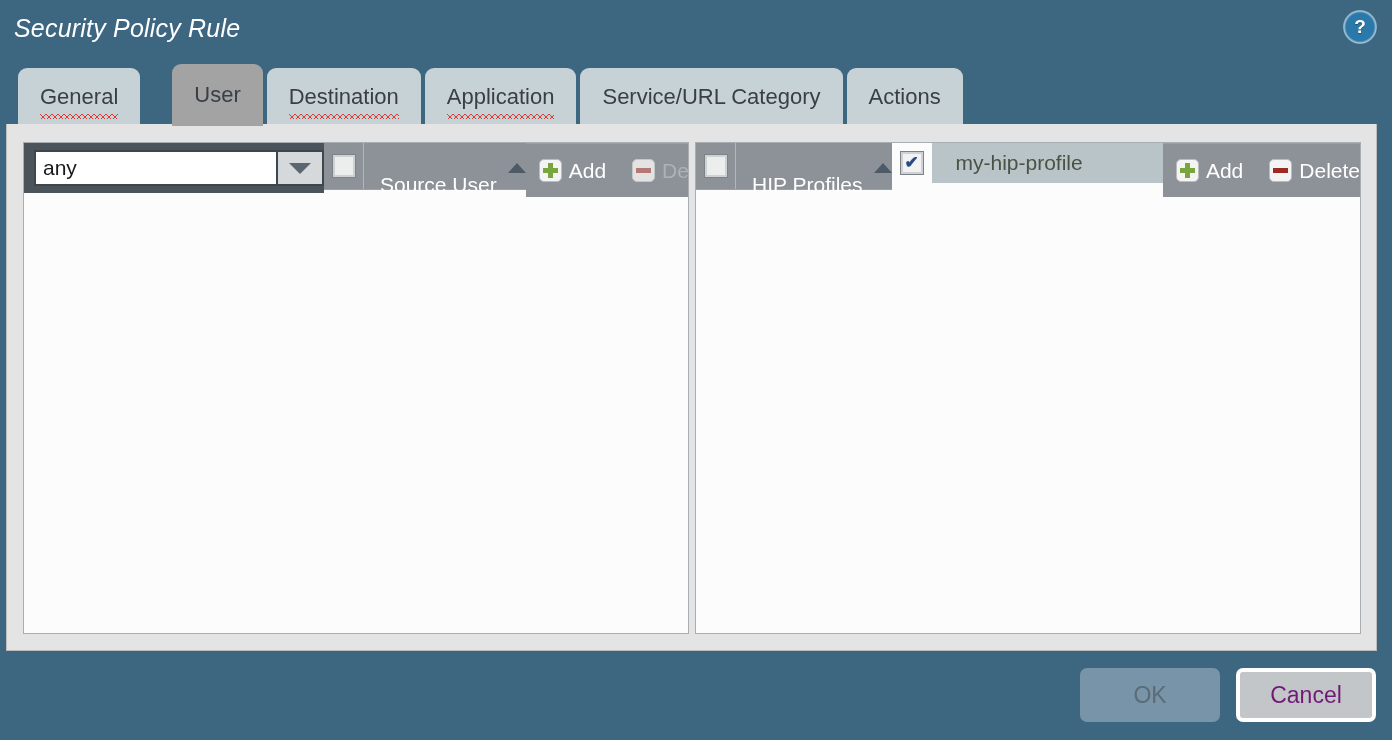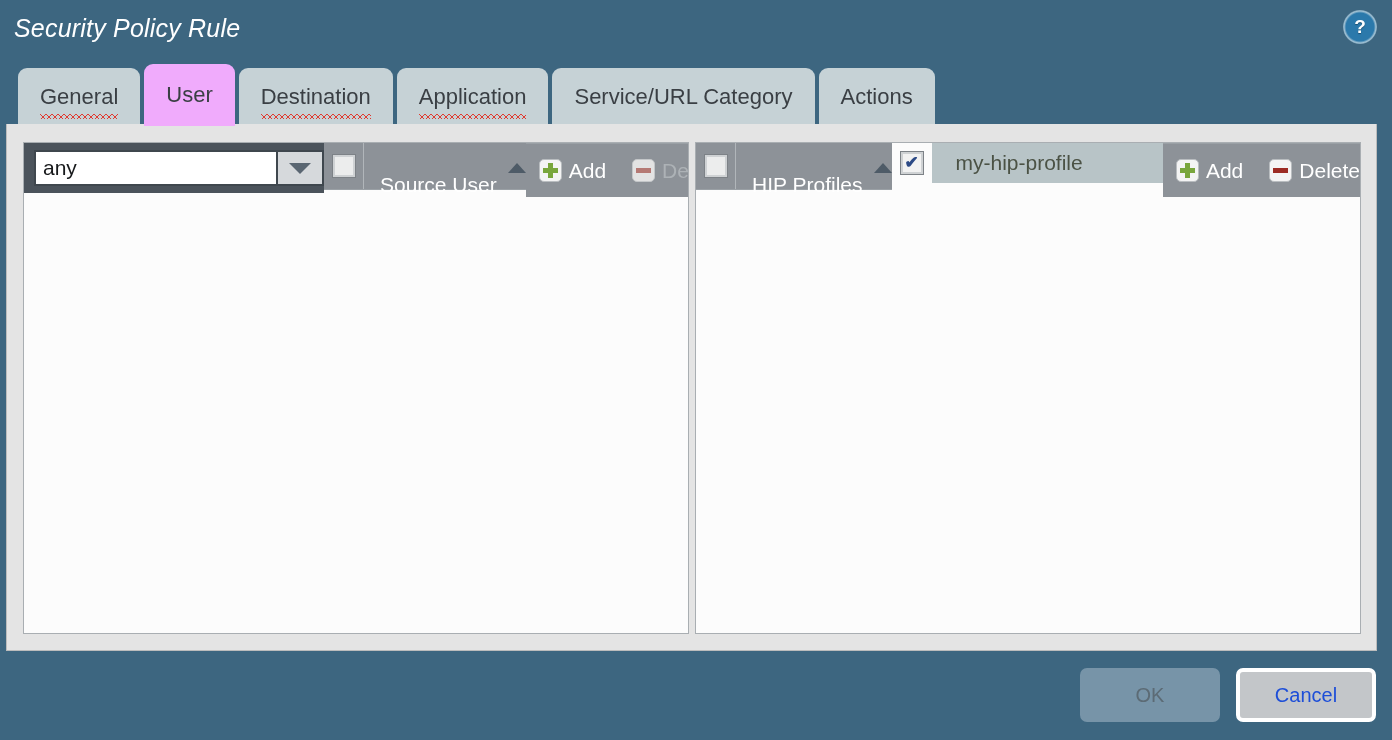--- a/index.html
+++ b/index.html
@@ -85,23 +85,24 @@
     right: 0;
     bottom: -9px;
     height: 5px;
     background-image:
       linear-gradient(45deg, transparent 45%, #e03a30 45%, #e03a30 55%, transparent 55%),
       linear-gradient(-45deg, transparent 45%, #e03a30 45%, #e03a30 55%, transparent 55%);
     background-size: 6px 6px;
     background-repeat: repeat-x;
   }
   .tab.active {
-    background: #f0abfc;
+    background: #a3a3a3;
     height: 62px;
     z-index: 5;
+    margin-left: 28px;
   }
   .tab.active .tab-label { color: #3a3f44; }
 
   
   #content-panel {
     position: absolute;
     left: 6px;
     top: 124px;
     width: 1371px;
     height: 527px;
@@ -319,31 +320,31 @@
     gap: 16px;
   }
   .dlg-btn {
     height: 54px;
     min-width: 140px;
     box-sizing: border-box;
     border-radius: 7px;
     display: flex;
     align-items: center;
     justify-content: center;
-    font-size: 20px;
+    font-size: 23px;
     cursor: pointer;
   }
   #ok-button {
     background: #7794a8;
     color: #5c6b75;
     cursor: default;
   }
   #cancel-button {
     background: #c3c6c9;
-    color: #1d4ed8;
+    color: #701a75;
     border: 4px solid #ffffff;
   }
 </style>
 </head>
 <body>
 
 <div id="dialog-title">Security Policy Rule</div>
 
 <div id="help-icon">
   <span class="qmark">?</span>

